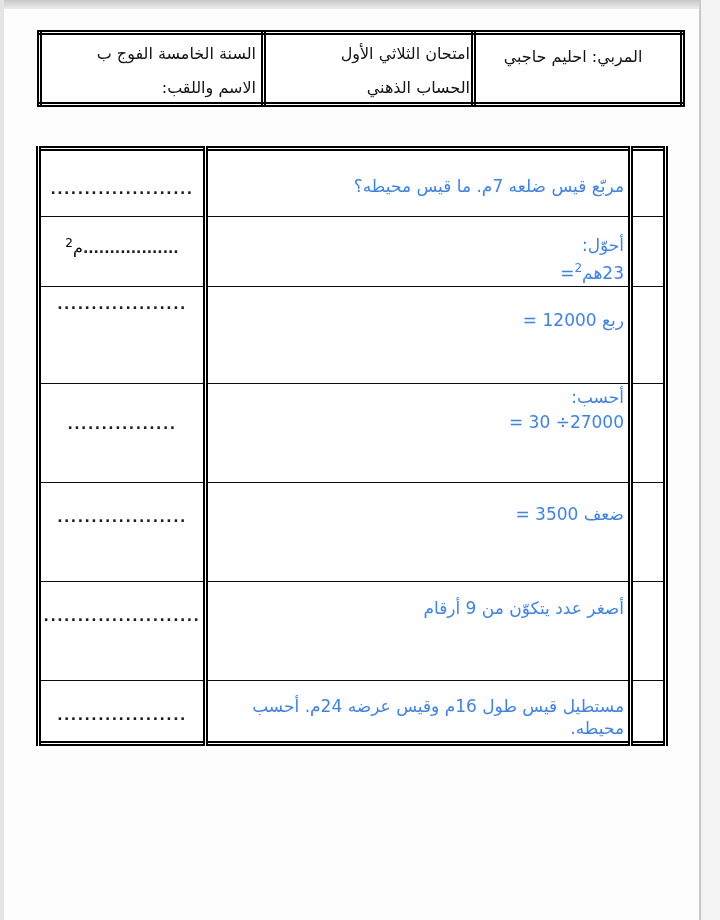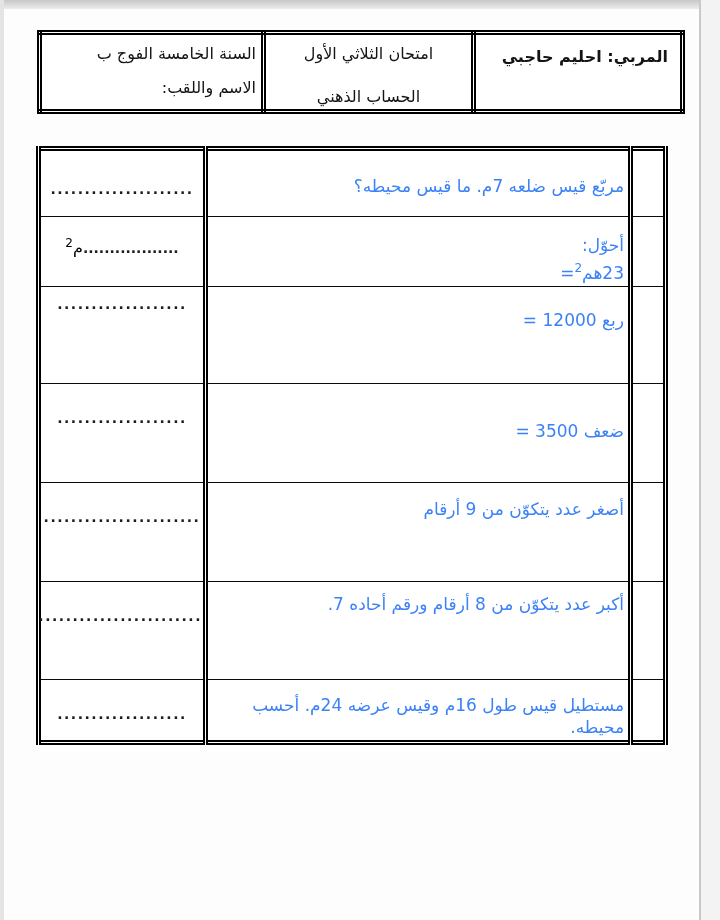--- a/index.html
+++ b/index.html
@@ -21,23 +21,23 @@
 
   table { border-collapse:collapse; position:absolute; table-layout:fixed; background:#ffffff; }
 
   
   .header-table { left:37px; top:30px; width:621px; height:77px; }
   .header-table td {
     border:5px double #000;
     vertical-align:top;
     font-size:16px; color:#141414; line-height:1.3;
   }
-  .h-teacher { width:190px; text-align:right; padding:12px 12px 0 2px;font-weight:bold; }
-  .h-exam    { width:203px; text-align:center; padding-top:9px; }
-  .h-exam .line2 { margin-top:22px; }
+  .h-teacher { width:190px; text-align:center; padding:12px 12px 0 2px; }
+  .h-exam    { width:203px; padding-top:9px; }
+  .h-exam .line2 { margin-top:13px; }
   .h-class   { width:212px; text-align:right; padding:9px 5px 0 2px; }
   .h-class .line2 { margin-top:13px; }
 
   
   .main-table { left:36px; top:146px; width:622px; }
   .main-table td {
     border-top:1px solid #0a0a0a;
     border-bottom:1px solid #0a0a0a;
     border-left:5px double #000;
     border-right:5px double #000;
@@ -50,21 +50,21 @@
   .c-a   { width:160px; text-align:center; }
   .dots  { font-weight:bold; font-size:14px; letter-spacing:1.5px; color:#1c1c1c; white-space:nowrap; }
   sup    { font-size:12px; }
   .q-line2 { margin-top:3px; }
 
   
   .r1 { height:68px; }  .r1 .c-q { padding-top:24px; } .r1 .c-a { padding-top:28px; }
   .r2 { height:66px; }  .r2 .c-q { padding-top:17px;  } .r2 .c-a { padding-top:19px;  }
   .r3 { height:97px; }  .r3 .c-q { padding-top:22px; } .r3 .c-a { padding-top:7px;  }
   .r4 { height:99px; }  .r4 .c-q { padding-top:2px;  } .r4 .c-a { padding-top:30px; }
-  .r5 { height:99px; }  .r5 .c-q { padding-top:36px; } .r5 .c-a { padding-top:24px; }
+  .r5 { height:99px; }  .r5 .c-q { padding-top:20px; } .r5 .c-a { padding-top:24px; }
   .r6 { height:99px; }  .r6 .c-q { padding-top:15px; } .r6 .c-a { padding-top:24px; }
   .r7 { height:98px; }  .r7 .c-q { padding-top:11px; } .r7 .c-a { padding-top:24px; }
   .r8 { height:62px; }  .r8 .c-q { padding-top:14px; } .r8 .c-a { padding-top:24px; }
 </style>
 </head>
 <body>
 
 <div class="page">
   <div class="edge-top"></div>
   <div class="edge-left"></div>
@@ -115,20 +115,30 @@
       <tr class="r3">
         <td class="c-num"></td>
         <td class="c-q">
           <div>ربع 12000 =</div>
         </td>
         <td class="c-a">
           <span class="dots">...................</span>
         </td>
       </tr>
 
+      <tr class="r4">
+        <td class="c-num"></td>
+        <td class="c-q">
+          <div>أحسب:</div>
+          <div class="q-line2">27000÷ 30 =</div>
+        </td>
+        <td class="c-a">
+          <span class="dots">................</span>
+        </td>
+      </tr>
 
       <tr class="r5">
         <td class="c-num"></td>
         <td class="c-q">
           <div>ضعف 3500 =</div>
         </td>
         <td class="c-a">
           <span class="dots">...................</span>
         </td>
       </tr>
@@ -136,29 +146,20 @@
       <tr class="r6">
         <td class="c-num"></td>
         <td class="c-q">
           <div>أصغر عدد يتكوّن من 9 أرقام</div>
         </td>
         <td class="c-a">
           <span class="dots">.......................</span>
         </td>
       </tr>
 
-      <tr class="r7">
-        <td class="c-num"></td>
-        <td class="c-q">
-          <div>أكبر عدد يتكوّن من 8 أرقام ورقم أحاده 7.</div>
-        </td>
-        <td class="c-a">
-          <span class="dots">........................</span>
-        </td>
-      </tr>
 
       <tr class="r8">
         <td class="c-num"></td>
         <td class="c-q">
           <div>مستطيل قيس طول 16م وقيس عرضه 24م. أحسب محيطه.</div>
         </td>
         <td class="c-a">
           <span class="dots">...................</span>
         </td>
       </tr>

